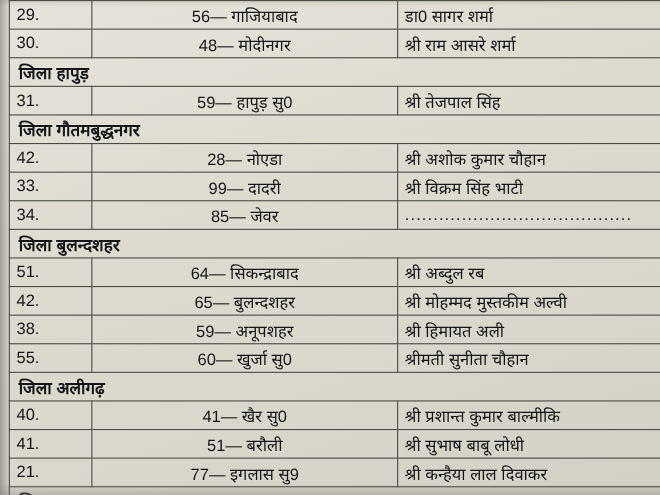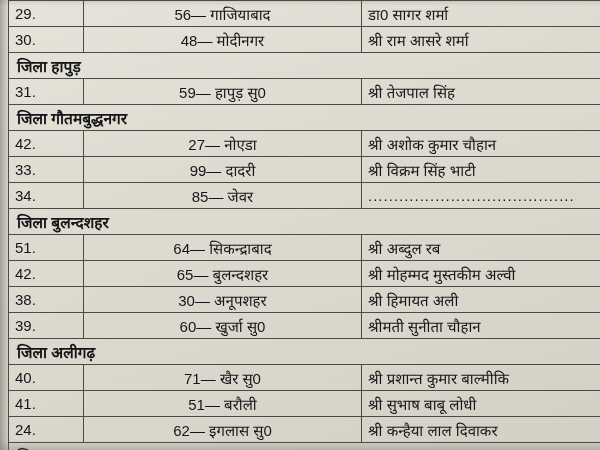--- a/index.html
+++ b/index.html
@@ -98,21 +98,21 @@
         <tr>
           <td class="c-num">31.</td>
           <td class="c-const">59— हापुड़ सु0</td>
           <td class="c-name">श्री तेजपाल सिंह</td>
         </tr>
         <tr class="district">
           <td colspan="3">जिला गौतमबुद्धनगर</td>
         </tr>
         <tr>
           <td class="c-num">42.</td>
-          <td class="c-const">27— नोएडा</td>
+          <td class="c-const">28— नोएडा</td>
           <td class="c-name">श्री अशोक कुमार चौहान</td>
         </tr>
         <tr>
           <td class="c-num">33.</td>
           <td class="c-const">99— दादरी</td>
           <td class="c-name">श्री विक्रम सिंह भाटी</td>
         </tr>
         <tr>
           <td class="c-num">34.</td>
           <td class="c-const">85— जेवर</td>
@@ -126,44 +126,44 @@
           <td class="c-const">64— सिकन्द्राबाद</td>
           <td class="c-name">श्री अब्दुल रब</td>
         </tr>
         <tr>
           <td class="c-num">42.</td>
           <td class="c-const">65— बुलन्दशहर</td>
           <td class="c-name">श्री मोहम्मद मुस्तकीम अल्वी</td>
         </tr>
         <tr>
           <td class="c-num">38.</td>
-          <td class="c-const">30— अनूपशहर</td>
+          <td class="c-const">59— अनूपशहर</td>
           <td class="c-name">श्री हिमायत अली</td>
         </tr>
         <tr>
-          <td class="c-num">39.</td>
+          <td class="c-num">55.</td>
           <td class="c-const">60— खुर्जा सु0</td>
           <td class="c-name">श्रीमती सुनीता चौहान</td>
         </tr>
         <tr class="district">
           <td colspan="3">जिला अलीगढ़</td>
         </tr>
         <tr>
           <td class="c-num">40.</td>
-          <td class="c-const">71— खैर सु0</td>
+          <td class="c-const">41— खैर सु0</td>
           <td class="c-name">श्री प्रशान्त कुमार बाल्मीकि</td>
         </tr>
         <tr>
           <td class="c-num">41.</td>
           <td class="c-const">51— बरौली</td>
           <td class="c-name">श्री सुभाष बाबू लोधी</td>
         </tr>
         <tr>
-          <td class="c-num">24.</td>
-          <td class="c-const">62— इगलास सु0</td>
+          <td class="c-num">21.</td>
+          <td class="c-const">77— इगलास सु9</td>
           <td class="c-name">श्री कन्हैया लाल दिवाकर</td>
         </tr>
         <tr class="district">
           <td colspan="3">जिला हाथरस</td>
         </tr>
       </tbody>
   </table>
   <div class="shadow-bottom"></div>
 </div>
 

